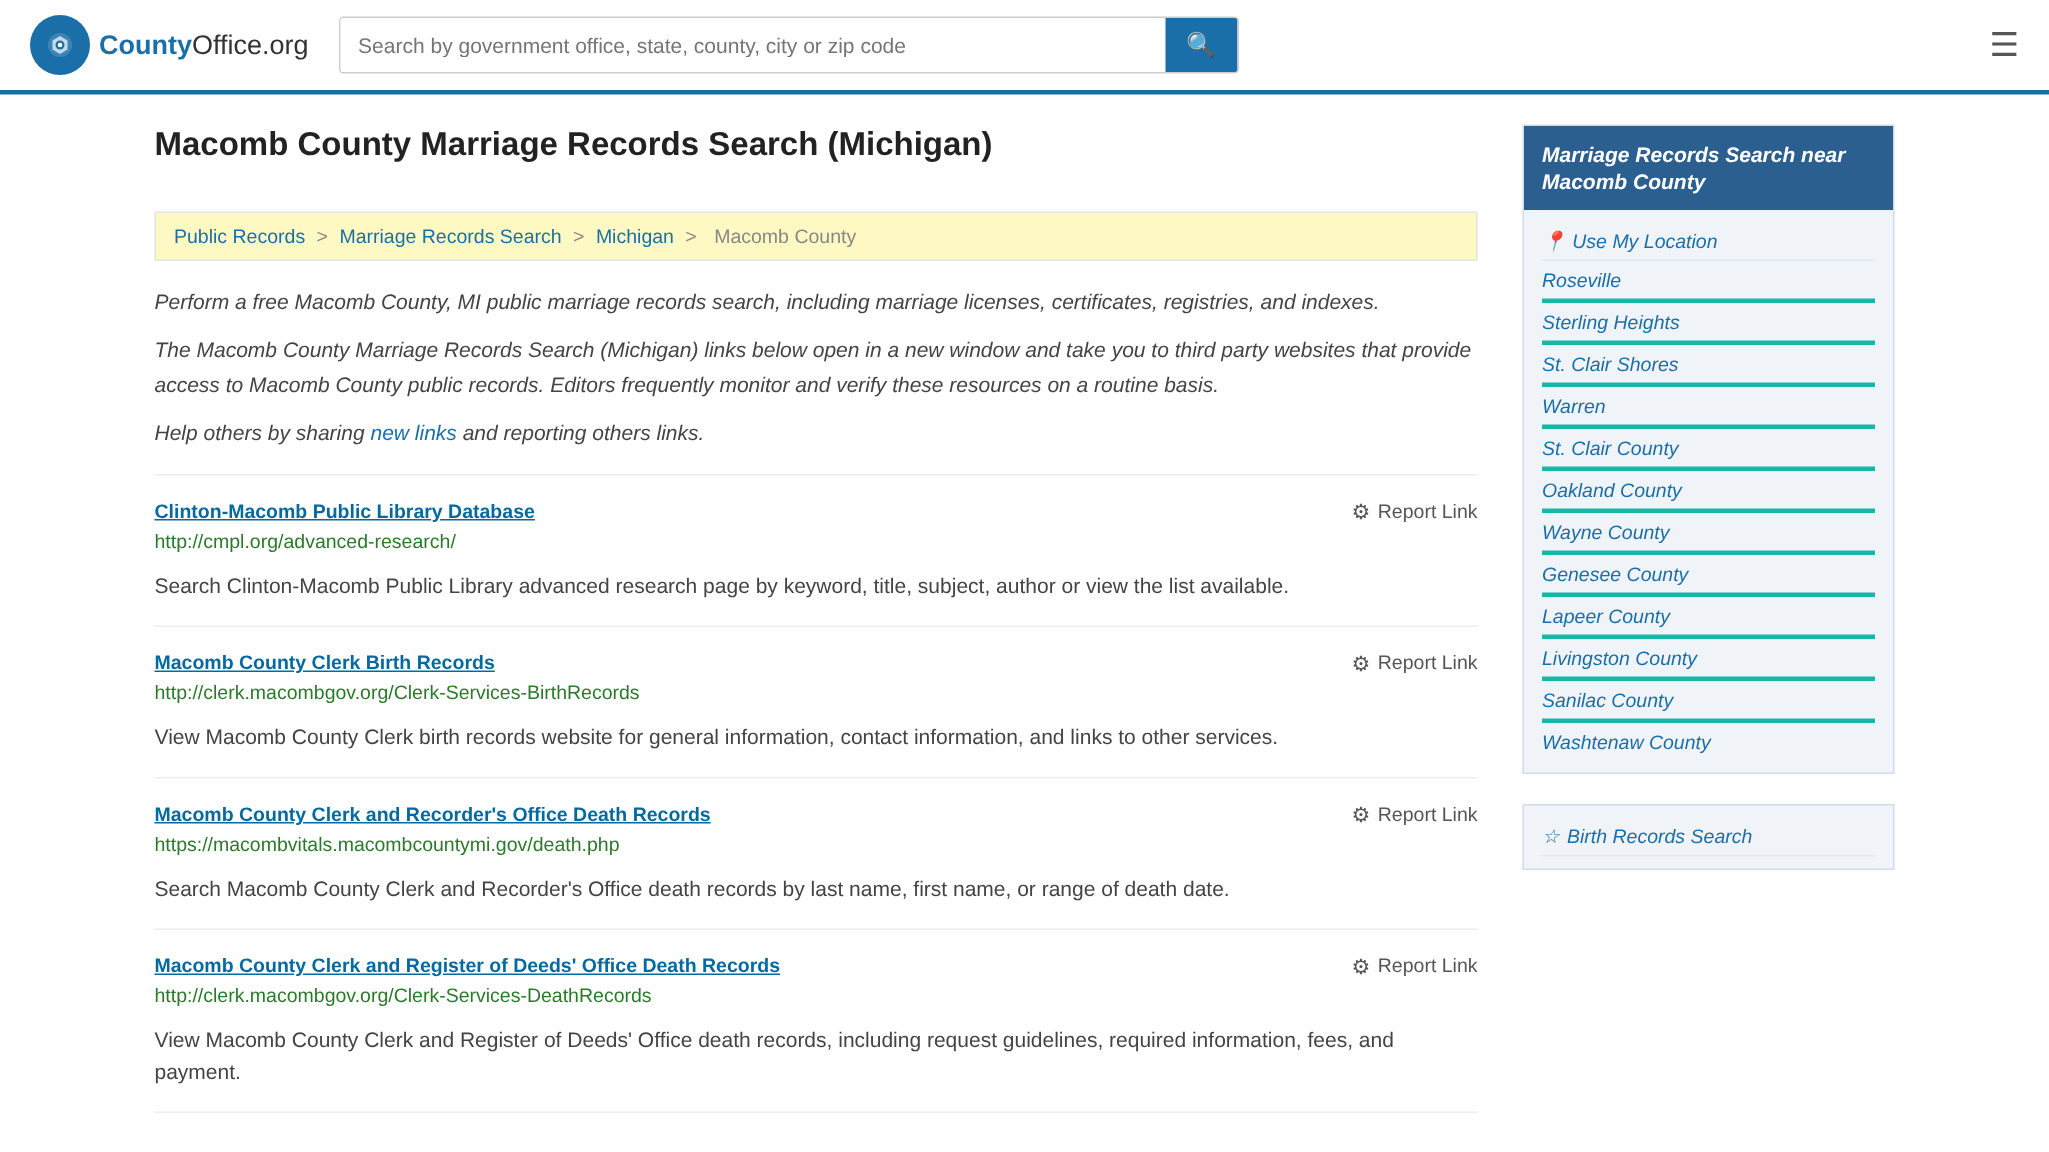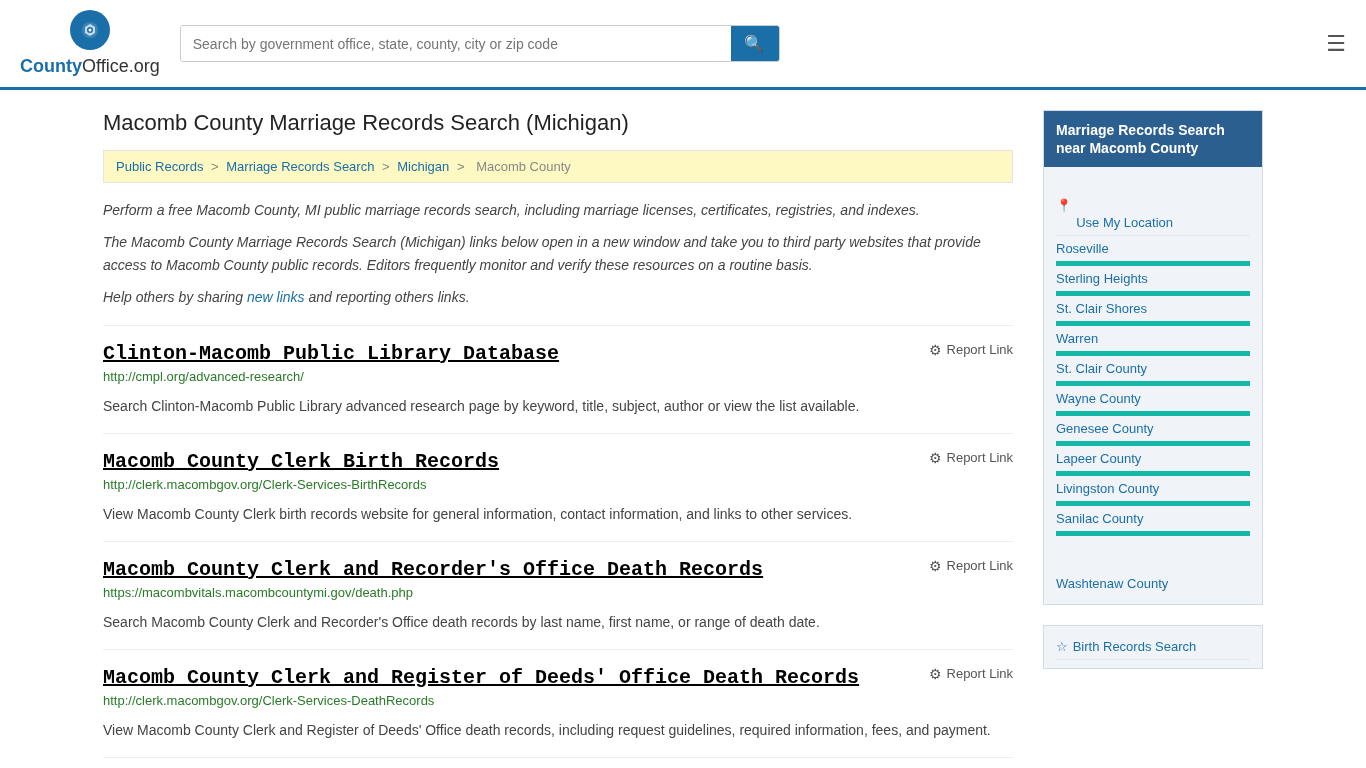--- a/index.html
+++ b/index.html
@@ -12,21 +12,20 @@
       padding: 10px 20px;
       display: flex;
       align-items: center;
       gap: 20px;
     }
     .logo-area {
       display: flex;
       align-items: center;
       gap: 6px;
       text-decoration: none;
-      flex-direction: column;
     }
     .logo-circle {
       width: 40px;
       height: 40px;
       background: #1a6fa8;
       border-radius: 50%;
       display: flex;
       align-items: center;
       justify-content: center;
       color: white;
@@ -83,45 +82,46 @@
       max-width: 1200px;
       margin: 0 auto;
       padding: 20px 20px;
       display: flex;
       gap: 30px;
     }
     .main-content {
       flex: 1;
     }
     .sidebar {
-      width: 220px;
+      width: 248px;
       flex-shrink: 0;
+      font-style: italic;
     }
 
     
     .breadcrumb {
       background: #fef9c3;
       padding: 8px 12px;
       font-size: 13px;
       color: #555;
       margin-bottom: 16px;
       border: 1px solid #e5e5e5;
     }
     .breadcrumb a {
       color: #1a6fa8;
       text-decoration: none;
     }
     .breadcrumb span { color: #888; margin: 0 4px; }
 
     
     .page-title {
       font-size: 22px;
-      font-weight: normal;
+      font-weight: bold;
       color: #222;
-      margin-bottom: 14px;
+      margin-bottom: 32px;
     }
 
     
     .description {
       font-size: 14px;
       color: #444;
       line-height: 1.6;
       margin-bottom: 10px;
       font-style: italic;
     }
@@ -138,26 +138,25 @@
     .record-entry:first-of-type {
       border-top: 1px solid #eee;
       margin-top: 16px;
     }
     .record-header {
       display: flex;
       justify-content: space-between;
       align-items: flex-start;
     }
     .record-title {
-      font-size: 20px;
-      font-weight: bold;
-      color: #000000;
+      font-size: 13px;
+      font-weight: bold;
+      color: #0369a1;
       text-decoration: underline;
       cursor: pointer;
-      font-family: Liberation Mono, monospace;
     }
     .report-link {
       display: flex;
       align-items: center;
       gap: 5px;
       font-size: 13px;
       color: #555;
       cursor: pointer;
       white-space: nowrap;
       flex-shrink: 0;
@@ -194,23 +193,23 @@
     }
     .sidebar-section-body {
       padding: 8px 12px;
     }
     .sidebar-link {
       display: block;
       color: #1a6fa8;
       text-decoration: none;
       padding: 5px 0;
       font-size: 13px;
-      border-bottom: 5px solid #14b8a6;
-    }
-    .sidebar-link:last-child { border-bottom: none; margin-top: 35px; }
+      border-bottom: 3px solid #14b8a6;
+    }
+    .sidebar-link:last-child { border-bottom: none; }
     .location-icon {
       color: #333;
       margin-right: 4px;
       font-size: 13px;
     }
     .use-location {
       display: flex;
       align-items: center;
       padding: 5px 0;
       border-bottom: 1px solid #e0e8f0;
@@ -336,20 +335,21 @@
         <div class="use-location">
           <span class="location-icon">📍</span>
           <a href="#" class="sidebar-link" style="border:none;padding:0;">Use My Location</a>
         </div>
         <div id="nearby-links">
             <a href="#" class="sidebar-link">Roseville</a>
             <a href="#" class="sidebar-link">Sterling Heights</a>
             <a href="#" class="sidebar-link">St. Clair Shores</a>
             <a href="#" class="sidebar-link">Warren</a>
             <a href="#" class="sidebar-link">St. Clair County</a>
+            <a href="#" class="sidebar-link">Oakland County</a>
             <a href="#" class="sidebar-link">Wayne County</a>
             <a href="#" class="sidebar-link">Genesee County</a>
             <a href="#" class="sidebar-link">Lapeer County</a>
             <a href="#" class="sidebar-link">Livingston County</a>
             <a href="#" class="sidebar-link">Sanilac County</a>
             <a href="#" class="sidebar-link">Washtenaw County</a>
           </div>
       </div>
     </div>
 

